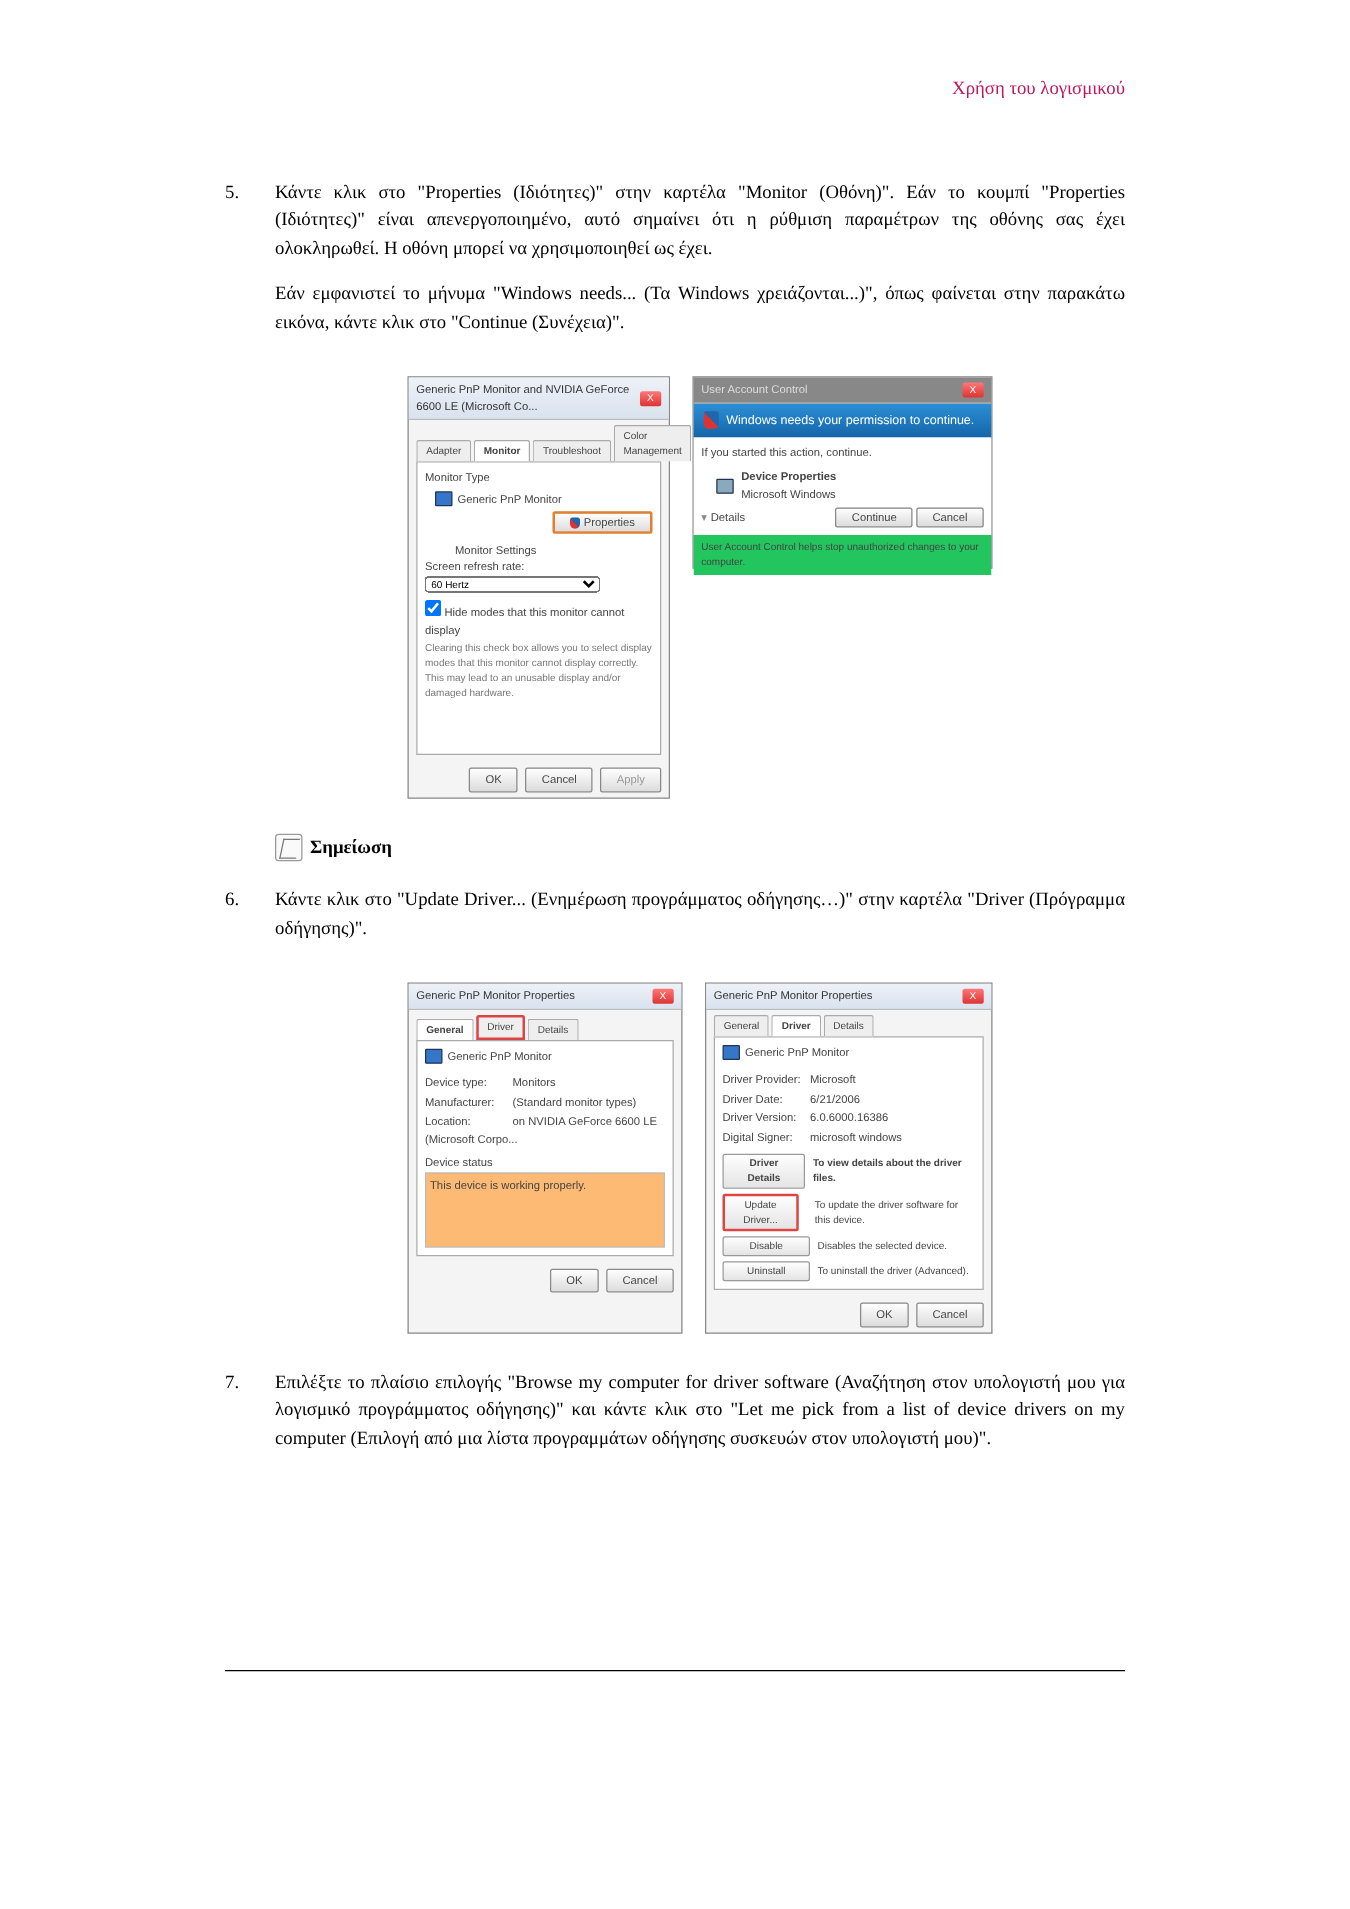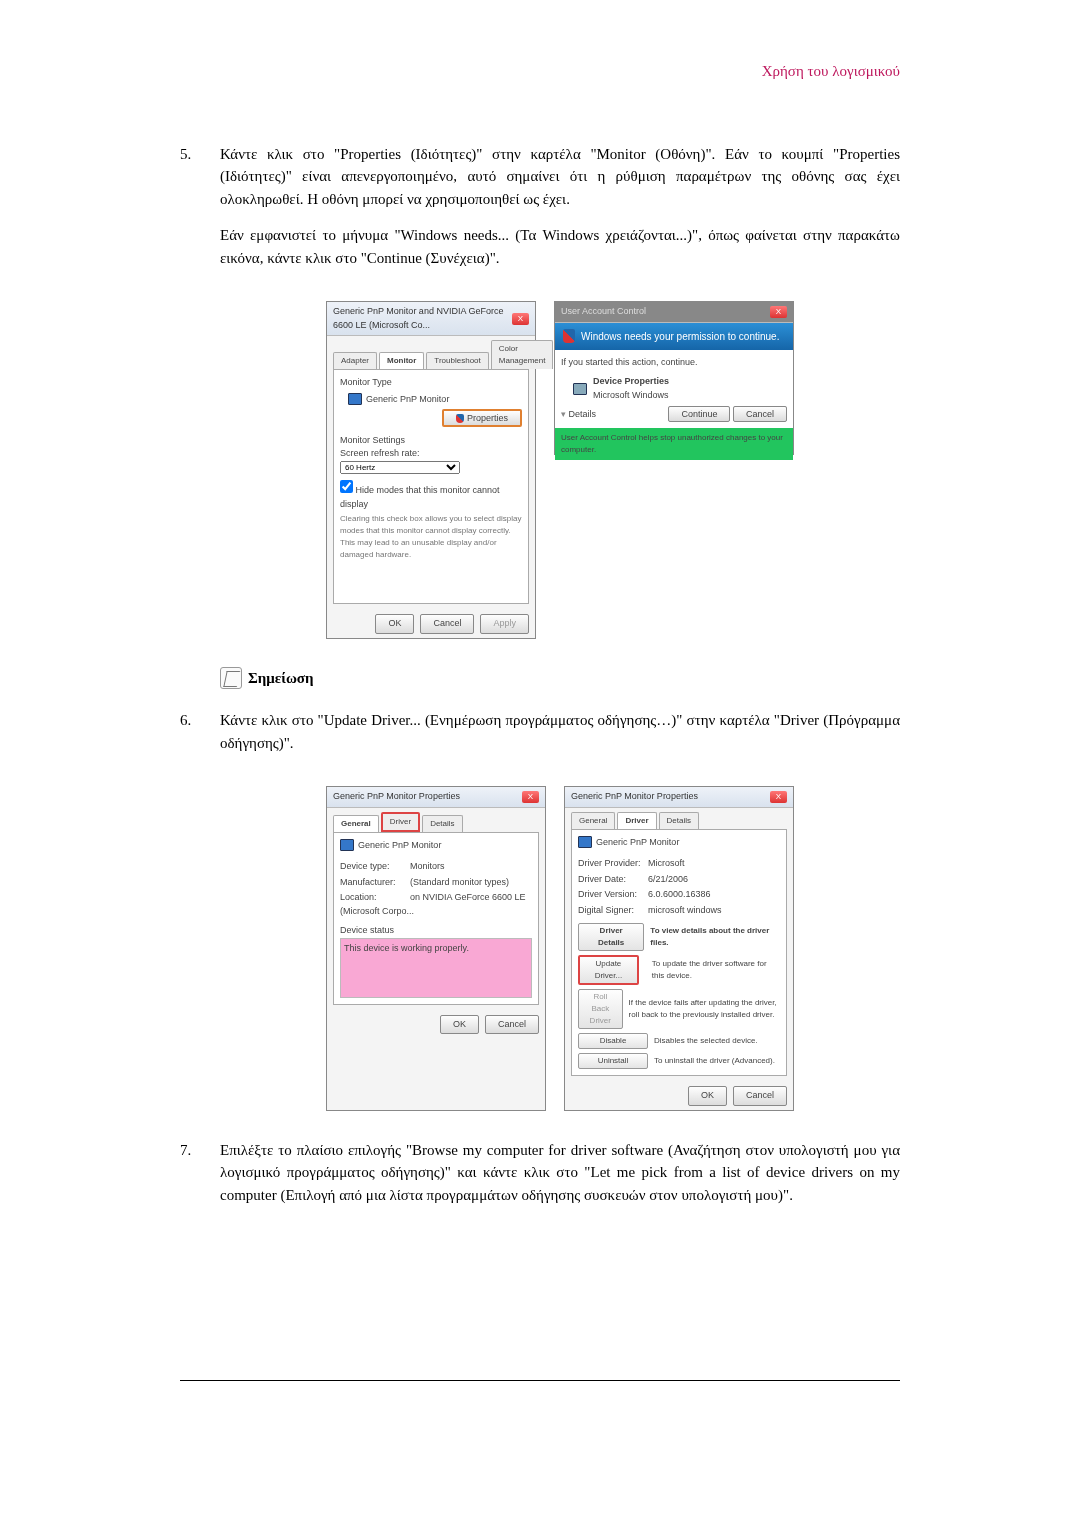--- a/index.html
+++ b/index.html
@@ -159,21 +159,21 @@
       display: flex;
       align-items: center;
       gap: 6px;
       font-size: 10px;
     }
     .bottom-rule {
       border-top: 1px solid #000;
       margin-top: 160px;
     }
     .muted { color: #999; }
-    select.tiny { font-size: 8px; width: 120px; }
+    select.tiny { font-size: 8px; width: 140px; }
   </style>
 </head>
 <body>
 
 <div class="page-header">Χρήση του λογισμικού</div>
 
 <div class="step">
   <div class="step-num">5.</div>
   <div class="step-body">
     <p>Κάντε κλικ στο "Properties (Ιδιότητες)" στην καρτέλα "Monitor (Οθόνη)". Εάν το κουμπί "Properties (Ιδιότητες)" είναι απενεργοποιημένο, αυτό σημαίνει ότι η ρύθμιση παραμέτρων της οθόνης σας έχει ολοκληρωθεί. Η οθόνη μπορεί να χρησιμοποιηθεί ως έχει.</p>
@@ -196,21 +196,21 @@
     </div>
     <div class="dlg-content">
       <div>Monitor Type</div>
       <div style="display:flex;align-items:center;gap:4px;margin:3px 0 6px 8px;">
         <span class="monitor-icon"></span>
         <span>Generic PnP Monitor</span>
       </div>
       <div style="text-align:right;">
         <span class="win-btn" style="border:2px solid #e08030;"><span class="shield-icon" style="width:8px;height:9px;vertical-align:middle;"></span> <span>Properties</span></span>
       </div>
-      <div style="margin-top:8px;">Monitor Settings</div>
+      <div style="margin-top:8px;margin-left:24px;">Monitor Settings</div>
       <div>Screen refresh rate:</div>
       <select class="tiny"><option>60 Hertz</option></select>
       <div style="margin-top:6px;">
         <input type="checkbox" checked="" style="">
         <span>Hide modes that this monitor cannot display</span>
       </div>
       <div style="font-size:8px;color:#777;margin-top:2px;">Clearing this check box allows you to select display modes that this monitor cannot display correctly. This may lead to an unusable display and/or damaged hardware.</div>
       <div style="height:36px;"></div>
     </div>
     <div class="dlg-btns">
@@ -281,21 +281,21 @@
     </div>
     <div class="dlg-content">
       <div style="display:flex;align-items:center;gap:4px;margin-bottom:8px;">
         <span class="monitor-icon"></span>
         <span>Generic PnP Monitor</span>
       </div>
       <div class="field-row"><span class="field-label">Device type:</span><span>Monitors</span></div>
       <div class="field-row"><span class="field-label">Manufacturer:</span><span>(Standard monitor types)</span></div>
       <div class="field-row"><span class="field-label">Location:</span><span>on NVIDIA GeForce 6600 LE (Microsoft Corpo...</span></div>
       <div style="margin-top:6px;">Device status</div>
-      <div style="border:1px solid #bbb;height:60px;padding:3px;background:#f9a8d4;">This device is working properly.</div>
+      <div style="border:1px solid #bbb;height:60px;padding:3px;background:#fdba74;">This device is working properly.</div>
     </div>
     <div class="dlg-btns">
       <span class="win-btn">OK</span>
       <span class="win-btn">Cancel</span>
     </div>
   </div>
 
   <div class="dialog-mockup" style="width:230px;">
     <div class="dlg-title">
       <span>Generic PnP Monitor Properties</span>
@@ -317,24 +317,20 @@
       <div class="field-row"><span class="field-label">Digital Signer:</span><span>microsoft windows</span></div>
       <div style="margin-top:6px;display:flex;gap:6px;align-items:center;font-weight:bold;">
           <span class="inner-btn">Driver Details</span>
           <span style="font-size:8px;">To view details about the driver files.</span>
         </div>
       <div style="margin-top:4px;display:flex;gap:13px;align-items:center;">
           <span class="inner-btn" style="border:2px solid #d44;">Update Driver...</span>
           <span style="font-size:8px;">To update the driver software for this device.</span>
         </div>
       <div style="margin-top:4px;display:flex;gap:6px;align-items:center;">
-          <span class="inner-btn muted">Roll Back Driver</span>
-          <span style="font-size:8px;">If the device fails after updating the driver, roll back to the previously installed driver.</span>
-        </div>
-      <div style="margin-top:4px;display:flex;gap:6px;align-items:center;">
           <span class="inner-btn">Disable</span>
           <span style="font-size:8px;">Disables the selected device.</span>
         </div>
       <div style="margin-top:4px;display:flex;gap:6px;align-items:center;">
           <span class="inner-btn">Uninstall</span>
           <span style="font-size:8px;">To uninstall the driver (Advanced).</span>
         </div>
     </div>
     <div class="dlg-btns">
       <span class="win-btn">OK</span>

